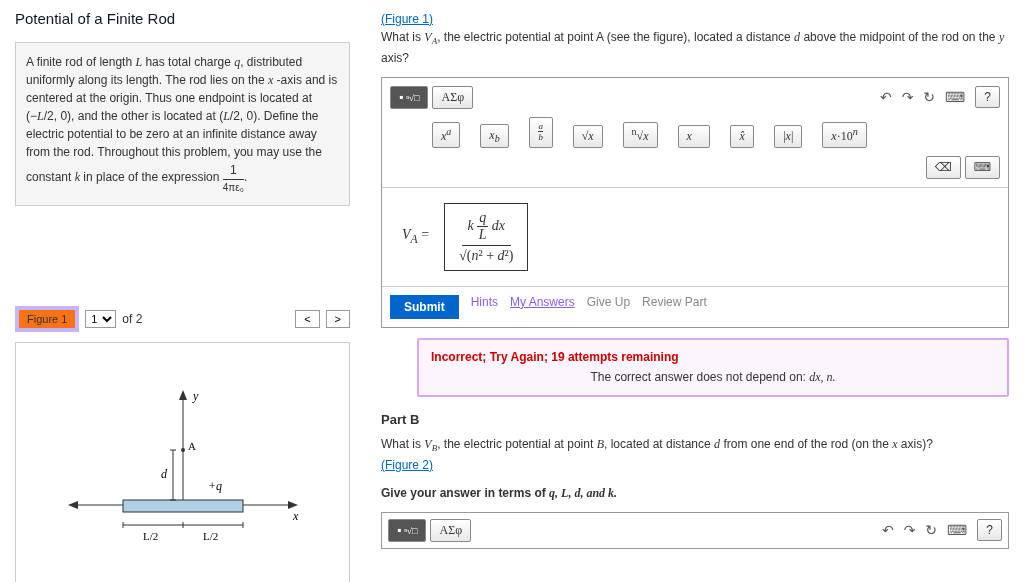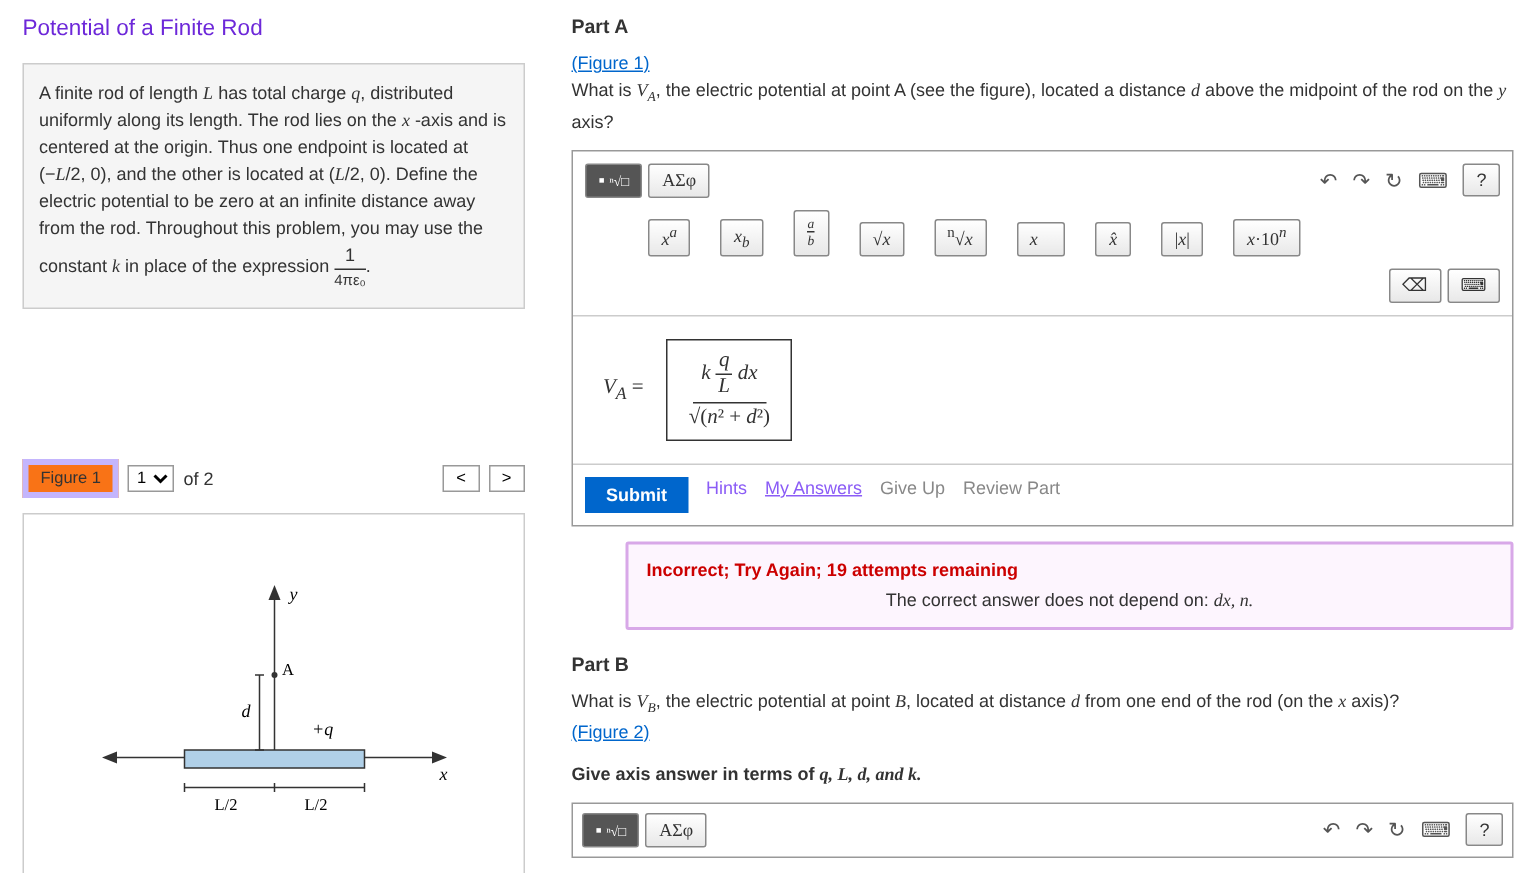--- a/index.html
+++ b/index.html
@@ -1,20 +1,20 @@
 <!DOCTYPE html>
 <html><head>
 <meta charset="utf-8">
 <style>
   * { box-sizing: border-box; margin: 0; padding: 0; }
   body { font-family: Arial, sans-serif; font-size: 12px; color: #333; background: #fff; }
   .container { display: flex; width: 1024px; height: 582px; }
   .left-col { width: 365px; padding: 10px 15px; }
   .right-col { flex: 1; padding: 10px 15px; border-left: 1px solid transparent; }
-  .title { font-size: 15px; font-weight: normal; color: #6d28d9; margin-bottom: 15px; }
+  .title { font-size: 15px; font-weight: normal; color: #0f172a; margin-bottom: 15px; }
   .desc-box { border: 1px solid #ccc; background: #f5f5f5; padding: 10px; font-size: 12px; line-height: 1.5; margin-bottom: 20px; }
   .figure-nav { display: flex; align-items: center; gap: 6px; margin-top: 100px; }
   .figure-nav-label { border: 4px solid #c4b5fd; padding: 3px 8px; background: #f97316; font-size: 11px; }
   .figure-nav-sel { border: 1px solid #999; padding: 1px; background: #fff; font-size: 11px; }
   .figure-nav-btn { border: 1px solid #999; padding: 2px 8px; background: #fff; font-size: 11px; cursor: pointer; }
   .figure-area { border: 1px solid #ccc; margin-top: 10px; height: 265px; position: relative; display:flex; align-items:center; justify-content:center; }
   .part-title { font-weight: bold; font-size: 13px; margin-bottom: 8px; }
   .link { color: #0066cc; text-decoration: underline; cursor: pointer; }
   .question { font-size: 12px; line-height: 1.5; margin-bottom: 10px; }
   .emph { font-weight: bold; }
@@ -84,21 +84,20 @@
         <text x="90" y="165" font-family="serif" font-size="11">L/2</text>
         <line x1="130" y1="150" x2="190" y2="150" stroke="#333"></line>
         <line x1="190" y1="147" x2="190" y2="153" stroke="#333"></line>
         <text x="150" y="165" font-family="serif" font-size="11">L/2</text>
       </svg>
 
     </div>
   </div>
 
   <div class="right-col">
-    <div class="part-title">Part A</div>
     <div class="question">
       <span class="link">(Figure 1)</span><br>
       <span>What is </span><span class="italic">V</span><span class="italic sub">A</span><span>, the electric potential at point A (see the figure), located a distance </span><span class="italic">d</span><span> above the midpoint of the rod on the </span><span class="italic">y</span><span> axis?</span>
     </div>
 
     <div class="answer-box">
       <div class="toolbar">
         <div class="toolbar-left">
           <span class="tool-btn dark">▪ <span style="font-size:9px;">ⁿ√□</span></span>
           <span class="tool-btn">ΑΣφ</span>
@@ -148,21 +147,21 @@
         <span>The correct answer does not depend on: </span><span class="italic">dx, n.</span>
       </div>
     </div>
 
     <div class="part-title">Part B</div>
     <div class="question">
       <span>What is </span><span class="italic">V</span><span class="italic sub">B</span><span>, the electric potential at point </span><span class="italic">B</span><span>, located at distance </span><span class="italic">d</span><span> from one end of the rod (on the </span><span class="italic">x</span><span> axis)?</span><br>
       <span class="link">(Figure 2)</span>
     </div>
     <div class="question">
-      <span class="emph">Give axis answer in terms of </span><span class="emph italic">q, L, d, and k.</span>
+      <span class="emph">Give your answer in terms of </span><span class="emph italic">q, L, d, and k.</span>
     </div>
 
     <div class="small-answer-box">
       <div class="toolbar" style="padding:6px;">
         <div class="toolbar-left">
           <span class="tool-btn dark">▪ <span style="font-size:9px;">ⁿ√□</span></span>
           <span class="tool-btn">ΑΣφ</span>
         </div>
         <div class="toolbar-right">
           <span class="icon-sym">↶</span>

